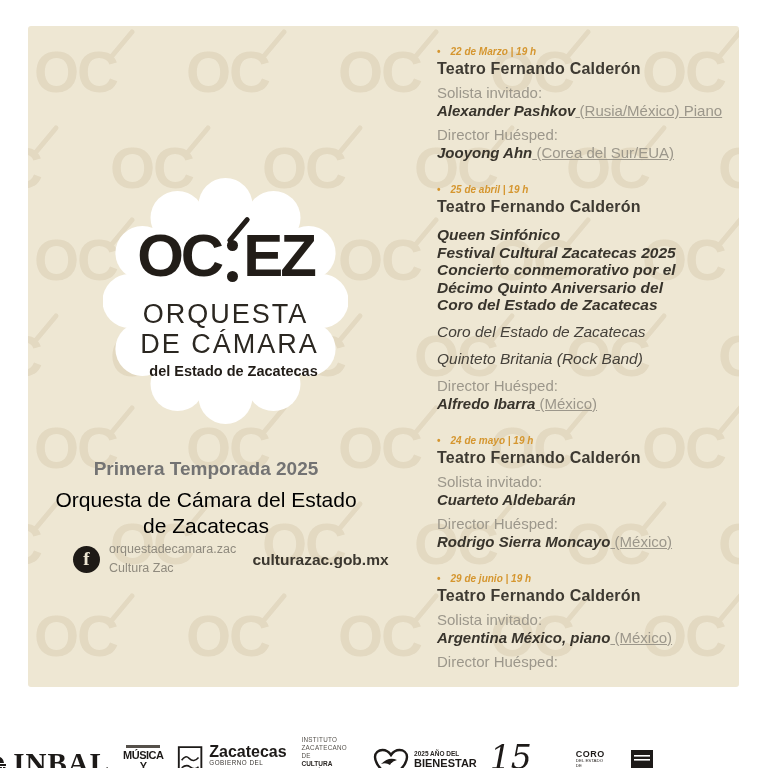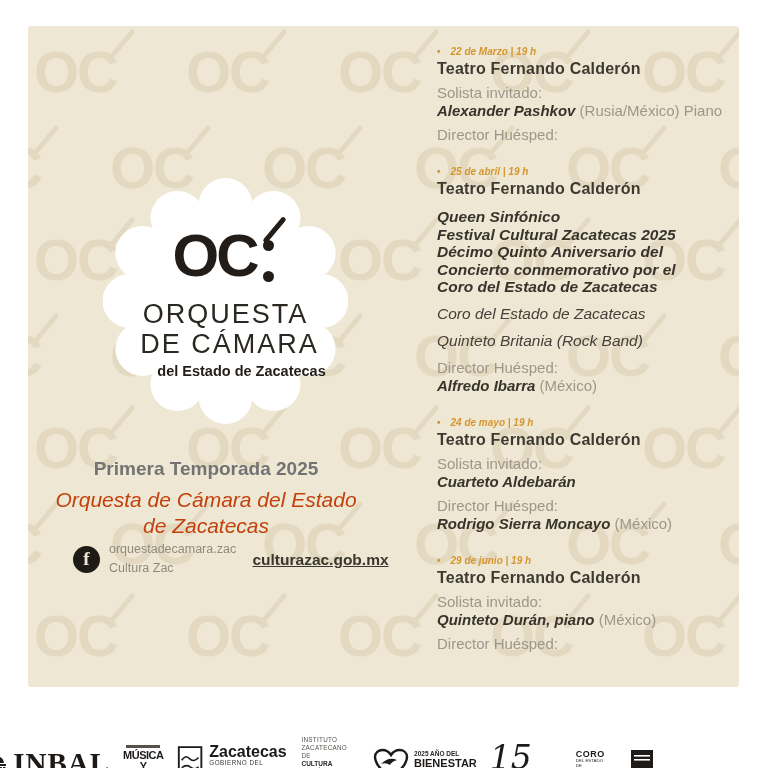--- a/index.html
+++ b/index.html
@@ -16,43 +16,43 @@
   .ocez{position:absolute;top:58px;left:0;width:100%;display:flex;justify-content:center;
         align-items:flex-start;font-weight:bold;font-size:60px;line-height:54px;
         letter-spacing:-3px;color:#221d18;}
   .ocez .colon{display:inline-block;position:relative;width:15px;height:52px;margin:2px 3px 0 4px;}
   .ocez .dot-top{position:absolute;left:2px;top:9px;width:11px;height:11px;border-radius:50%;background:#221d18;}
   .ocez .dot-bottom{position:absolute;left:2px;bottom:1px;width:11px;height:11px;border-radius:50%;background:#221d18;}
   .ocez .baton{position:absolute;left:11px;top:-17px;width:5px;height:32px;border-radius:3px;
                background:#221d18;transform:rotate(40deg);}
   .badge-line1{position:absolute;top:128px;left:0;width:100%;font-size:27px;letter-spacing:2px;color:#2b2721;}
   .badge-line2{position:absolute;top:158px;left:4px;width:100%;font-size:27px;letter-spacing:2px;color:#2b2721;}
-  .badge-line3{position:absolute;top:192px;left:16px;width:100%;font-size:14.5px;font-weight:bold;color:#221d18;}
+  .badge-line3{position:absolute;top:192px;left:8px;width:100%;font-size:14.5px;font-weight:bold;color:#221d18;}
   
   .season{position:absolute;left:0;top:432px;width:356px;text-align:center;}
   .season-title{font-size:19px;font-weight:bold;color:#737373;margin-bottom:7px;}
-  .season-sub{font-size:21px;line-height:26px;color:#c2410c;font-style:italic;}
+  .season-sub{font-size:21px;line-height:26px;color:#000000;}
   .social{position:absolute;left:45px;top:514px;display:flex;align-items:center;}
   .fb{width:27px;height:27px;border-radius:50%;background:#1e1a16;color:#eee7d3;display:flex;
       align-items:center;justify-content:center;font-weight:bold;font-size:19px;
       font-family:"Liberation Serif",serif;}
   .social-texts{margin-left:9px;font-size:12.5px;color:#8f8a7e;line-height:19px;}
   .website{position:absolute;left:200px;top:525px;width:185px;text-align:center;
-           font-size:15.5px;font-weight:bold;color:#3b372f;text-decoration:underline;}
+           font-size:15.5px;font-weight:bold;color:#3b372f;}
   
   .events{position:absolute;left:409px;top:20px;width:300px;}
   .event{margin-bottom:22px;}
   .ev-date{font-size:10px;font-weight:bold;font-style:italic;color:#d5962f;margin-bottom:3px;}
   .ev-date .bullet{font-style:normal;margin-right:10px;}
   .ev-venue{font-size:16px;font-weight:bold;color:#3e3a32;letter-spacing:.2px;margin-bottom:5px;}
   .role{margin-top:6px;}
   .role-label{font-size:15px;color:#9c978b;line-height:18px;}
   .role-line{font-size:15px;line-height:18px;}
   .role-name{font-weight:bold;font-style:italic;color:#38342c;}
-  .role-detail{color:#9c978b;}
+  .role-detail{color:#9c978b;text-decoration:underline;}
   .program{margin-top:10px;font-size:15.5px;line-height:17.5px;font-weight:bold;
            font-style:italic;color:#38342c;}
   .performer{margin-top:9px;font-size:15.5px;font-style:italic;color:#45413a;}
   
   .footer{position:absolute;left:0;top:723px;width:637px;height:81px;background:#ffffff;
           display:flex;align-items:center;justify-content:center;gap:13px;color:#262220;}
   .flogo{display:flex;align-items:center;gap:5px;}
   .inbal-word{font-family:"Liberation Serif",serif;font-weight:bold;font-size:29px;
               letter-spacing:1px;color:#1d1a18;}
   .mo{width:46px;text-align:center;line-height:10px;}
@@ -121,20 +121,21 @@
         </g>
       </svg>
       <div class="badge-content">
         <div class="ocez">
           <span>OC</span>
           <span class="colon">
             <span class="baton"></span>
               <span class="dot-top"></span>
               <span class="dot-bottom"></span>
           </span>
+          <span>EZ</span>
         </div>
         <div class="badge-line1">ORQUESTA</div>
         <div class="badge-line2">DE CÁMARA</div>
         <div class="badge-line3">del Estado de Zacatecas</div>
       </div>
     </div>
 
     <div class="season">
       <div class="season-title">Primera Temporada 2025</div>
       <div class="season-sub">
@@ -158,31 +159,32 @@
 
       <div class="event">
         <div class="ev-date"><span class="bullet">•</span><span>22 de Marzo | 19 h</span></div>
         <div class="ev-venue">Teatro Fernando Calderón</div>
         <div class="role">
           <div class="role-label">Solista invitado:</div>
           <div class="role-line"><span class="role-name">Alexander Pashkov</span><span class="role-detail"> (Rusia/México) Piano</span></div>
         </div>
         <div class="role">
           <div class="role-label">Director Huésped:</div>
+          <div class="role-line"><span class="role-name">Jooyong Ahn</span><span class="role-detail"> (Corea del Sur/EUA)</span></div>
         </div>
       </div>
 
       <div class="event">
         <div class="ev-date"><span class="bullet">•</span><span>25 de abril | 19 h</span></div>
         <div class="ev-venue">Teatro Fernando Calderón</div>
         <div class="program">
           <div>Queen Sinfónico</div>
           <div>Festival Cultural Zacatecas 2025</div>
+          <div>Concierto conmemorativo por el</div>
           <div>Décimo Quinto Aniversario del</div>
-          <div>Concierto conmemorativo por el</div>
           <div>Coro del Estado de Zacatecas</div>
         </div>
         <div class="performer">Coro del Estado de Zacatecas</div>
         <div class="performer">Quinteto Britania (Rock Band)</div>
         <div class="role" style="margin-top:9px;">
           <div class="role-label">Director Huésped:</div>
           <div class="role-line"><span class="role-name">Alfredo Ibarra</span><span class="role-detail"> (México)</span></div>
         </div>
       </div>
 
@@ -197,21 +199,21 @@
           <div class="role-label">Director Huésped:</div>
           <div class="role-line"><span class="role-name">Rodrigo Sierra Moncayo</span><span class="role-detail"> (México)</span></div>
         </div>
       </div>
 
       <div class="event">
         <div class="ev-date"><span class="bullet">•</span><span>29 de junio | 19 h</span></div>
         <div class="ev-venue">Teatro Fernando Calderón</div>
         <div class="role">
           <div class="role-label">Solista invitado:</div>
-          <div class="role-line"><span class="role-name">Quinteto Durán, piano</span><span class="role-detail"> (México)</span></div>
+          <div class="role-line"><span class="role-name">Argentina México, piano</span><span class="role-detail"> (México)</span></div>
         </div>
         <div class="role">
           <div class="role-label">Director Huésped:</div>
 
         </div>
       </div>
 
     </div>
   </div>
 

